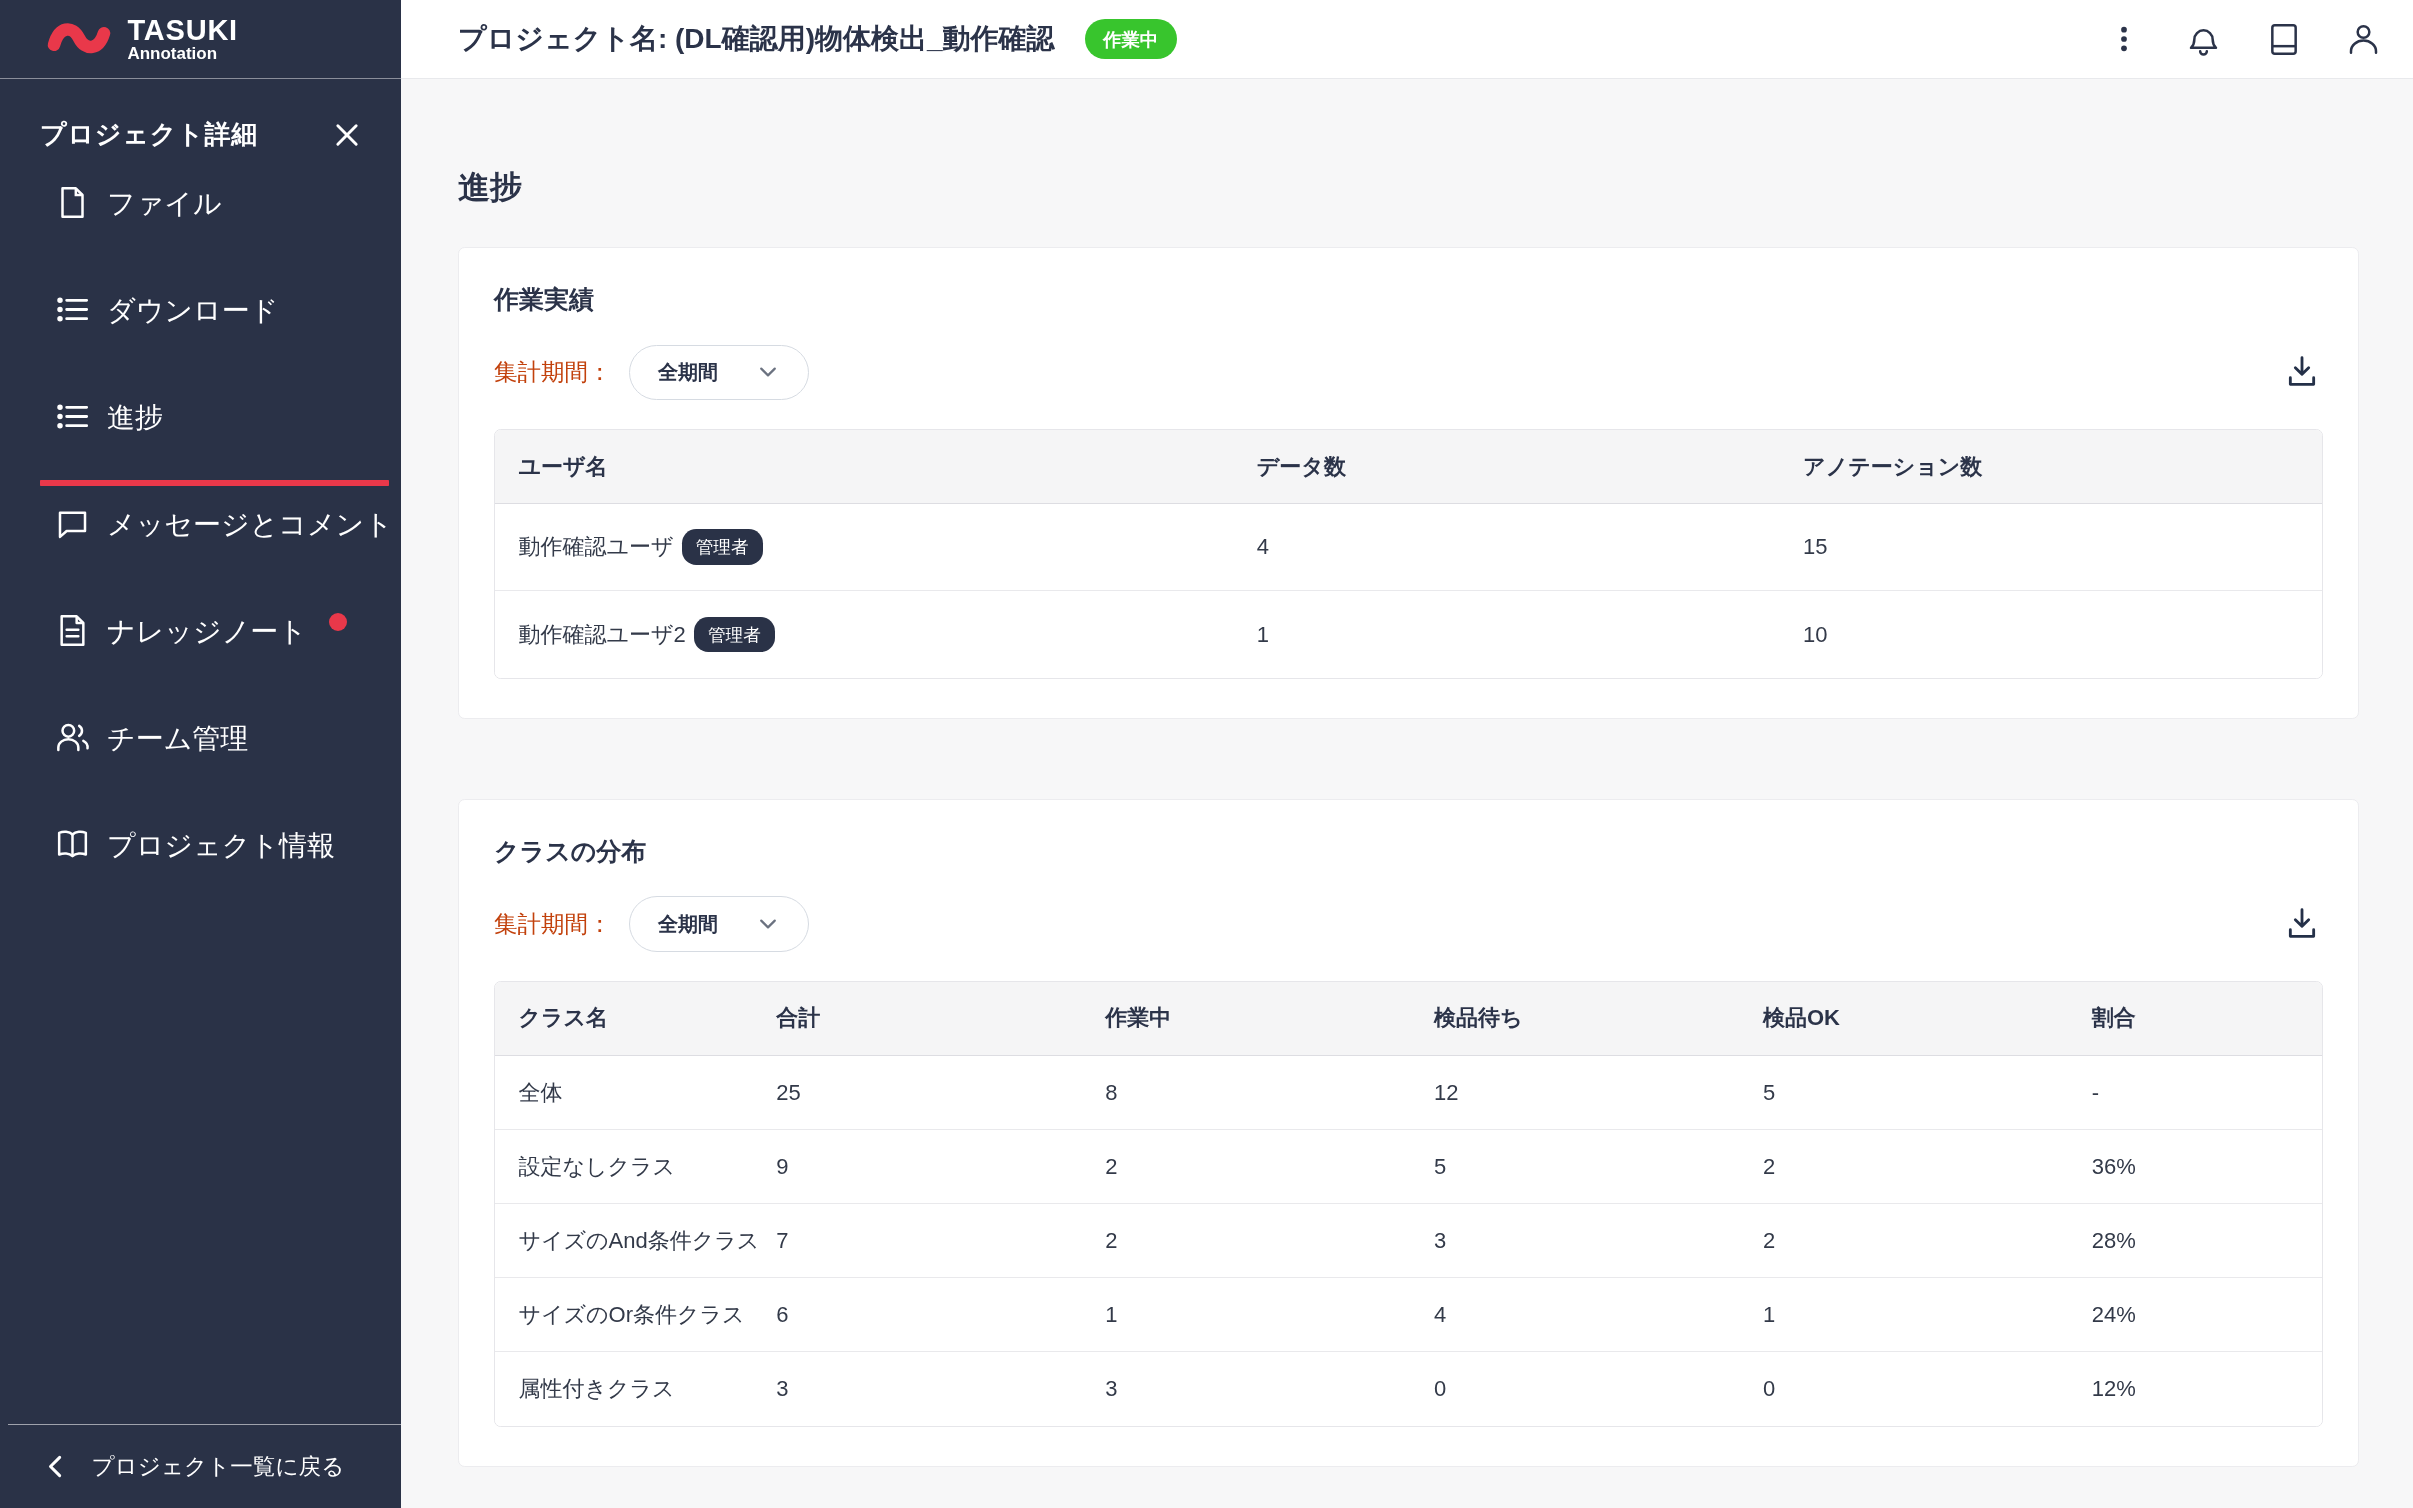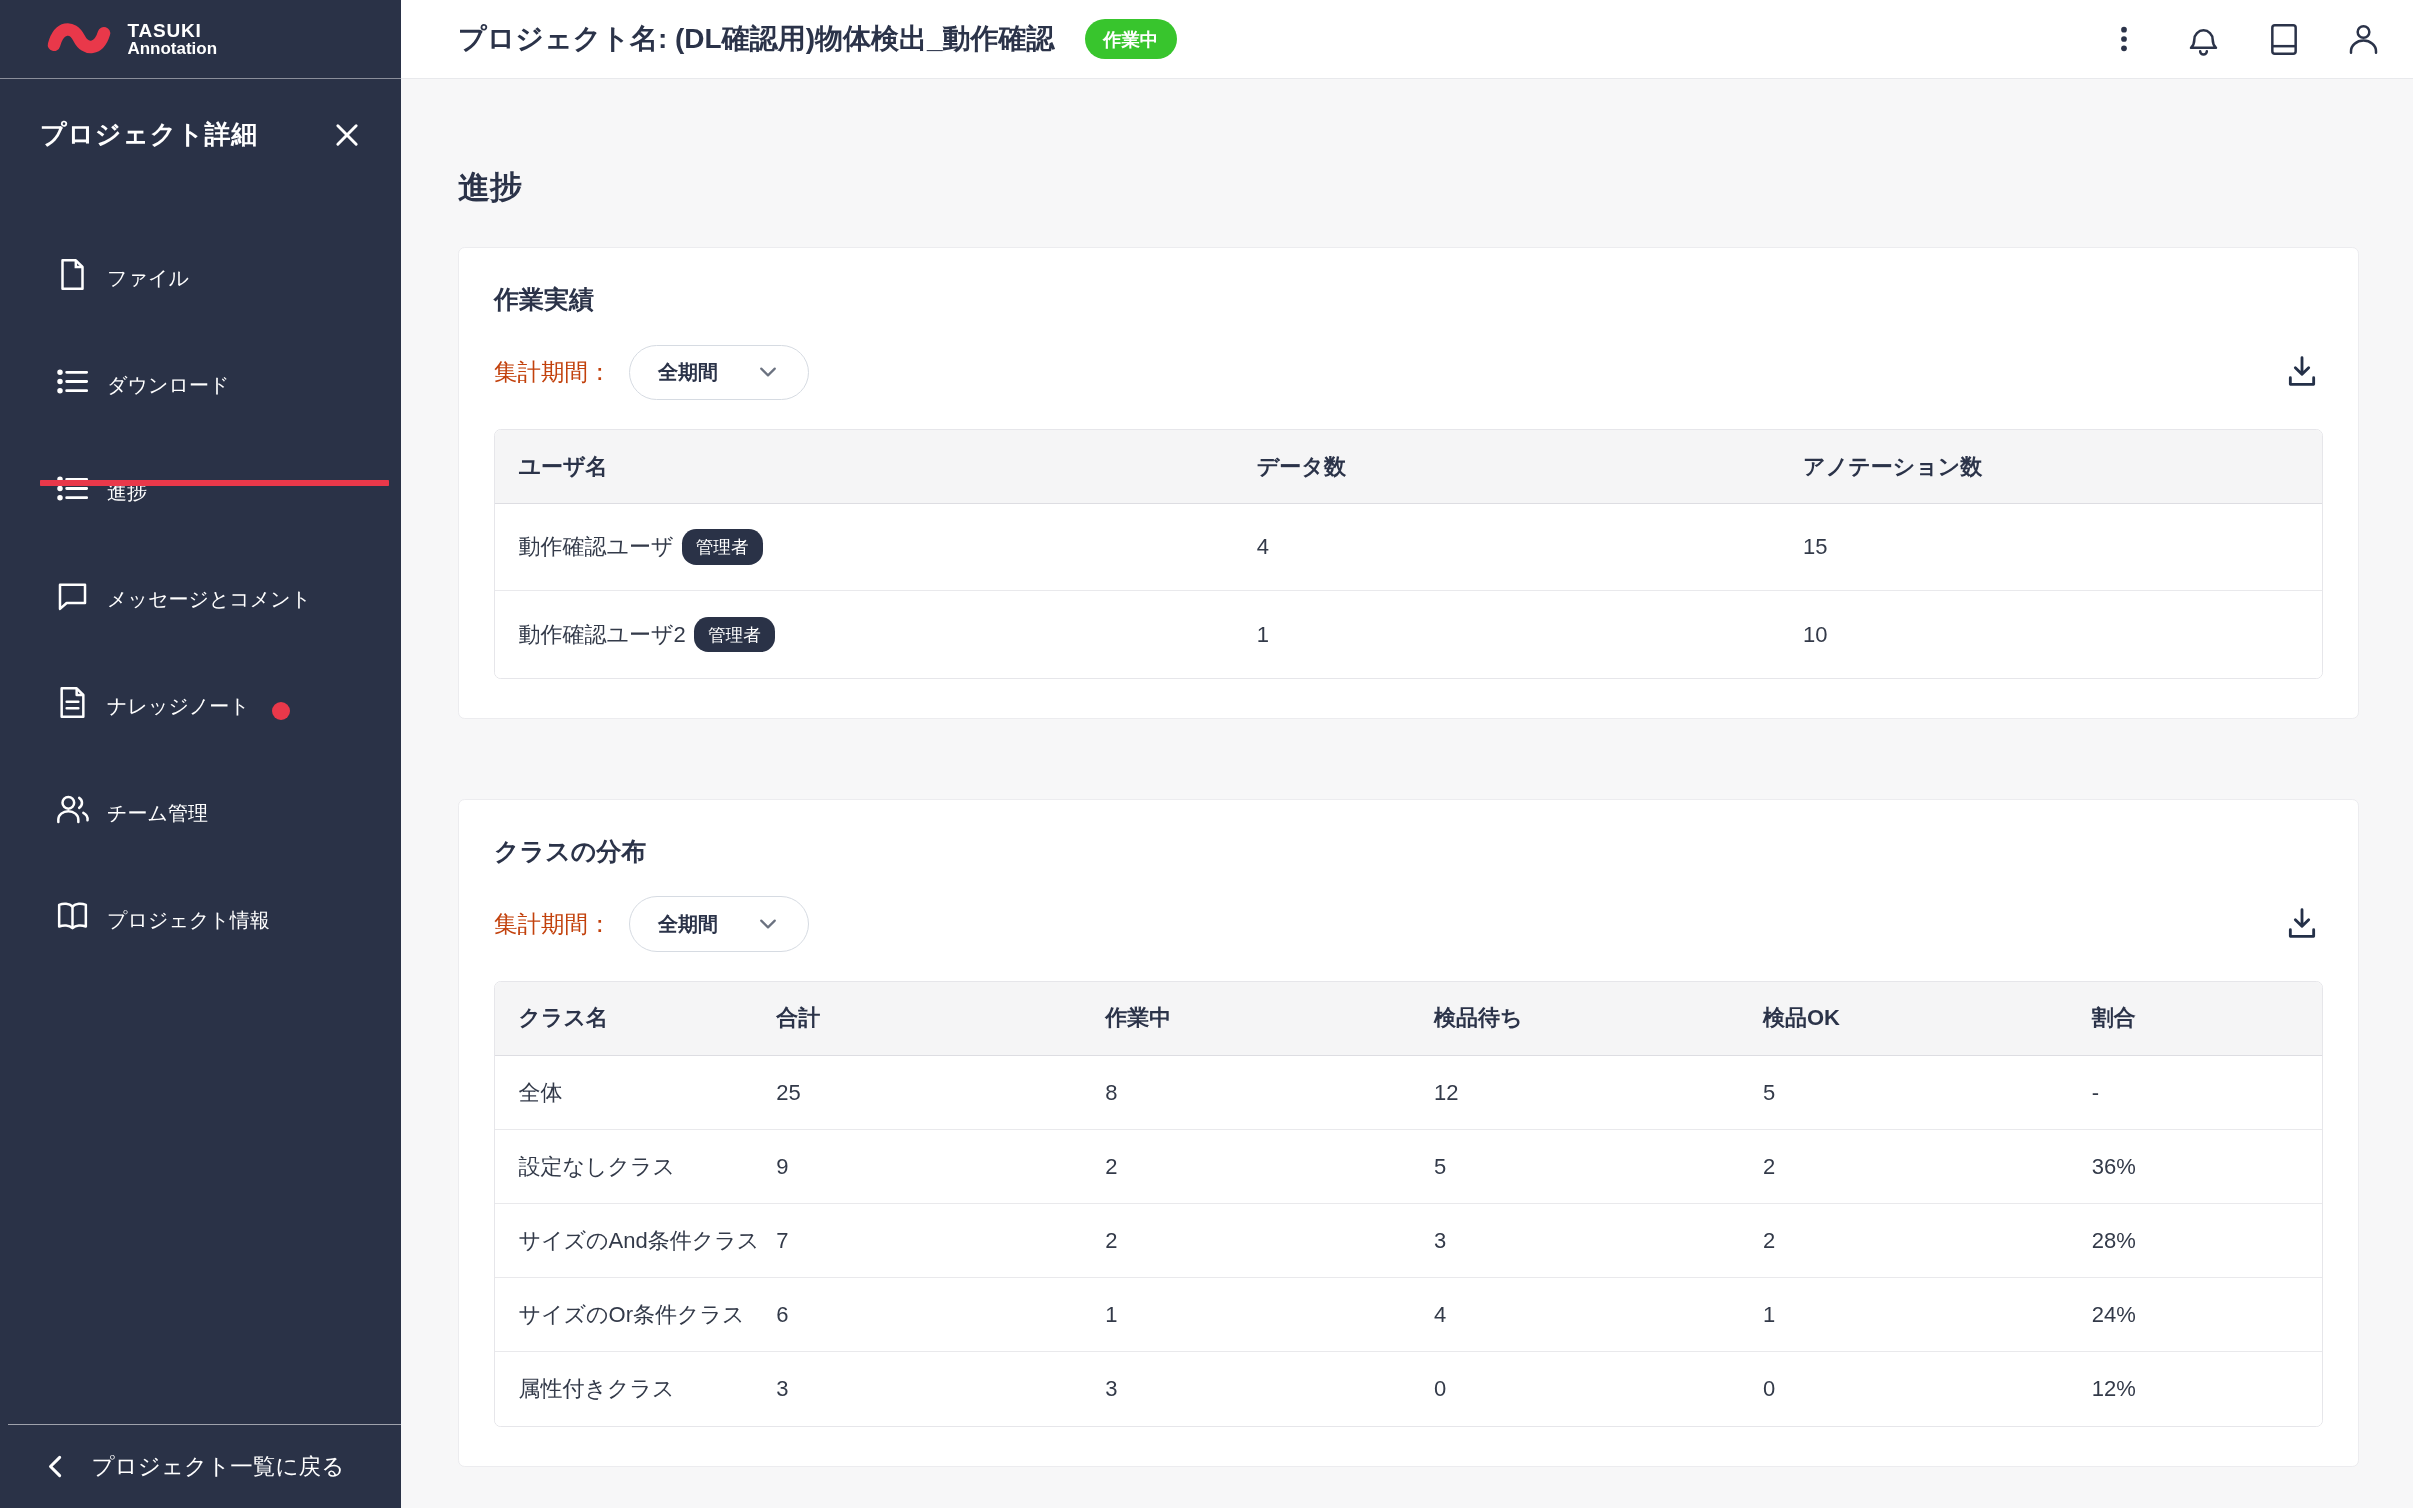--- a/index.html
+++ b/index.html
@@ -13,32 +13,32 @@
     width:401px; min-width:401px; height:1508px;
     background:#2a3247; color:#fff; position:relative;
     display:flex; flex-direction:column;
   }
   .logo-area {
     height:79px; display:flex; align-items:center; gap:13.4px;
     padding-left:44px; border-bottom:0.8px solid rgba(255,255,255,.45);
   }
   .logo-mark { width:70px; height:52px; }
   .logo-text { display:flex; flex-direction:column; line-height:1.02; }
-  .logo-title { font-size:19px; font-weight:bold; letter-spacing:0.8px; }
+  .logo-title { font-size:29px; font-weight:bold; letter-spacing:0.8px;text-align:right; }
   .logo-sub { font-size:17px; font-weight:bold; }
   .panel-title-row {
     display:flex; align-items:center; justify-content:space-between;
     padding:0 37px 0 40px; margin-top:28.5px; height:54px;
   }
   .panel-title { font-size:26px; font-weight:bold; letter-spacing:0.8px; }
   .close-btn { width:34px; height:34px; cursor:pointer; display:flex; align-items:center; justify-content:center; background:none; border:none; color:#fff; }
   .menu { list-style:none; margin-top:23.5px; }
   .menu li {
-    position:relative; height:107px; display:flex; align-items:flex-end;
-    padding-left:55px; font-size:20px; cursor:pointer;
+    position:relative; height:107px; display:flex; align-items:flex-start;
+    padding-left:55px; font-size:28px; cursor:pointer;
   }
   .menu li .mi { width:35px; height:35px; margin-right:17px; flex:0 0 auto; }
   .menu li.active::after {
     content:""; position:absolute; left:40px; right:11.7px; bottom:20px;
     height:5.9px; background:#e9384a; border-radius:0.8px;
   }
   .notif-dot { width:18.4px; height:18.4px; border-radius:50%; background:#e9384a; margin-left:22px; }
   .back-row {
     position:absolute; bottom:0; left:8px; right:0; height:84px;
     border-top:0.8px solid rgba(255,255,255,.55);

